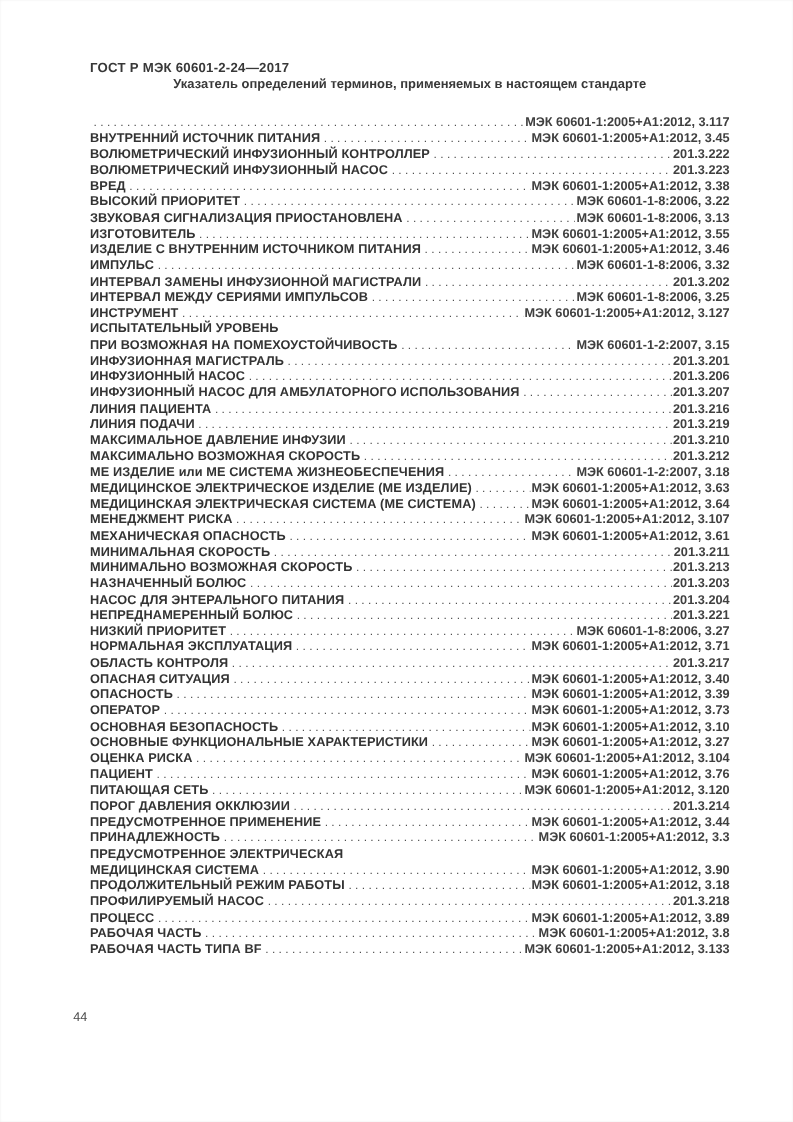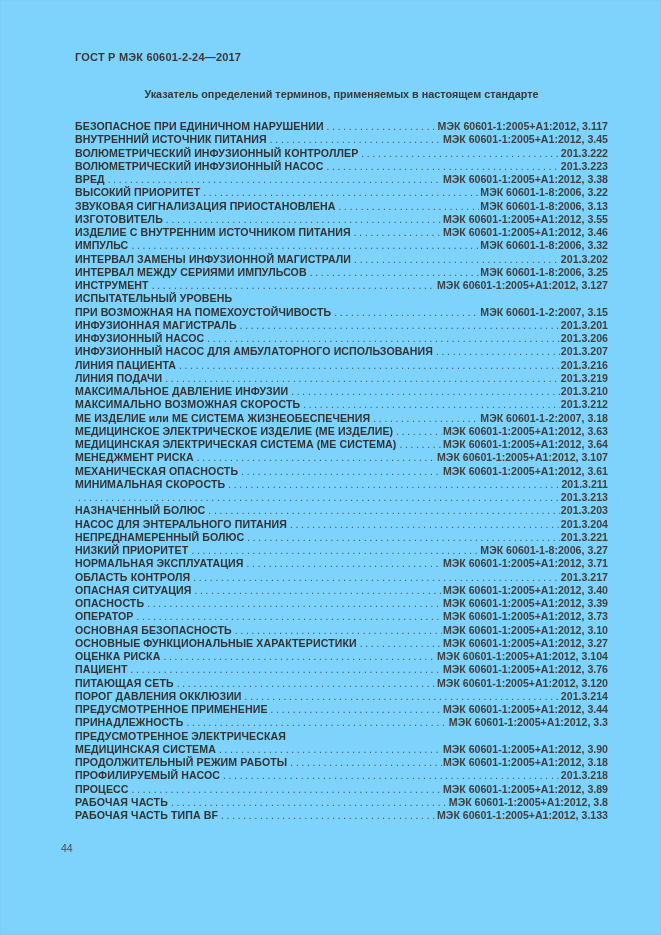--- a/index.html
+++ b/index.html
@@ -4,39 +4,38 @@
 <style>
   html, body {
     margin: 0;
     padding: 0;
     background: #e9e9e9;
   }
   .page {
     position: relative;
     width: 661px;
     height: 935px;
-    background: #7dd3fc;
+    background: #ffffff;
     font-family: "Liberation Sans", sans-serif;
     color: #383838;
     box-sizing: border-box;
     overflow: hidden;
     box-shadow: inset 0 0 2px rgba(0,0,0,0.08);
   }
   .content {
     padding: 0 53px 0 75px;
   }
   .doc-header {
     padding-top: 51px;
     font-weight: bold;
     font-size: 11px;
     letter-spacing: 0.2px;
     line-height: 13px;
   }
   .doc-title {
-    margin-top: 24px;
     text-align: center;
     font-weight: bold;
     font-size: 10.8px;
     line-height: 13px;
   }
   .index-list {
     margin-top: 19px;
   }
   .row {
     display: flex;
@@ -75,21 +74,20 @@
 </style>
 </head>
 <body>
 
 <div class="page">
   <div class="content">
     <div class="doc-header">ГОСТ Р МЭК 60601-2-24—2017</div>
     <div class="doc-title">Указатель определений терминов, применяемых в настоящем стандарте</div>
     <div class="index-list">
         <div class="row">
-          <span class="term">БЕЗОПАСНОЕ ПРИ ЕДИНИЧНОМ НАРУШЕНИИ</span>
           <span class="leader">. . . . . . . . . . . . . . . . . . . . . . . . . . . . . . . . . . . . . . . . . . . . . . . . . . . . . . . . . . . . . . . . . . . . . . . . . . . . . . . . . . . . . . . . . . . . . . . . . . . . . . . . . . . . . . . . . . . . . . . . . . . . . . . . . . . . . . . . . . . . . . . . . . . . . . . . . . . . . . . . . . . . . . . . . . . . . . . . . . . . . . . . . . . . . . . . . . . . . . . . </span>
           <span class="ref">МЭК 60601-1:2005+А1:2012, 3.117</span>
         </div>
         <div class="row">
           <span class="term">ВНУТРЕННИЙ ИСТОЧНИК ПИТАНИЯ</span>
           <span class="leader">. . . . . . . . . . . . . . . . . . . . . . . . . . . . . . . . . . . . . . . . . . . . . . . . . . . . . . . . . . . . . . . . . . . . . . . . . . . . . . . . . . . . . . . . . . . . . . . . . . . . . . . . . . . . . . . . . . . . . . . . . . . . . . . . . . . . . . . . . . . . . . . . . . . . . . . . . . . . . . . . . . . . . . . . . . . . . . . . . . . . . . . . . . . . . . . . . . . . . . . . </span>
           <span class="ref">МЭК 60601-1:2005+А1:2012, 3.45</span>
         </div>
         <div class="row">
           <span class="term">ВОЛЮМЕТРИЧЕСКИЙ ИНФУЗИОННЫЙ КОНТРОЛЛЕР</span>
@@ -213,20 +211,21 @@
           <span class="term">МЕХАНИЧЕСКАЯ ОПАСНОСТЬ</span>
           <span class="leader">. . . . . . . . . . . . . . . . . . . . . . . . . . . . . . . . . . . . . . . . . . . . . . . . . . . . . . . . . . . . . . . . . . . . . . . . . . . . . . . . . . . . . . . . . . . . . . . . . . . . . . . . . . . . . . . . . . . . . . . . . . . . . . . . . . . . . . . . . . . . . . . . . . . . . . . . . . . . . . . . . . . . . . . . . . . . . . . . . . . . . . . . . . . . . . . . . . . . . . . . </span>
           <span class="ref">МЭК 60601-1:2005+А1:2012, 3.61</span>
         </div>
         <div class="row">
           <span class="term">МИНИМАЛЬНАЯ СКОРОСТЬ</span>
           <span class="leader">. . . . . . . . . . . . . . . . . . . . . . . . . . . . . . . . . . . . . . . . . . . . . . . . . . . . . . . . . . . . . . . . . . . . . . . . . . . . . . . . . . . . . . . . . . . . . . . . . . . . . . . . . . . . . . . . . . . . . . . . . . . . . . . . . . . . . . . . . . . . . . . . . . . . . . . . . . . . . . . . . . . . . . . . . . . . . . . . . . . . . . . . . . . . . . . . . . . . . . . . </span>
           <span class="ref">201.3.211</span>
         </div>
         <div class="row">
+          <span class="term">МИНИМАЛЬНО ВОЗМОЖНАЯ СКОРОСТЬ</span>
           <span class="leader">. . . . . . . . . . . . . . . . . . . . . . . . . . . . . . . . . . . . . . . . . . . . . . . . . . . . . . . . . . . . . . . . . . . . . . . . . . . . . . . . . . . . . . . . . . . . . . . . . . . . . . . . . . . . . . . . . . . . . . . . . . . . . . . . . . . . . . . . . . . . . . . . . . . . . . . . . . . . . . . . . . . . . . . . . . . . . . . . . . . . . . . . . . . . . . . . . . . . . . . . </span>
           <span class="ref">201.3.213</span>
         </div>
         <div class="row">
           <span class="term">НАЗНАЧЕННЫЙ БОЛЮС</span>
           <span class="leader">. . . . . . . . . . . . . . . . . . . . . . . . . . . . . . . . . . . . . . . . . . . . . . . . . . . . . . . . . . . . . . . . . . . . . . . . . . . . . . . . . . . . . . . . . . . . . . . . . . . . . . . . . . . . . . . . . . . . . . . . . . . . . . . . . . . . . . . . . . . . . . . . . . . . . . . . . . . . . . . . . . . . . . . . . . . . . . . . . . . . . . . . . . . . . . . . . . . . . . . . </span>
           <span class="ref">201.3.203</span>
         </div>
         <div class="row">
           <span class="term">НАСОС ДЛЯ ЭНТЕРАЛЬНОГО ПИТАНИЯ</span>

